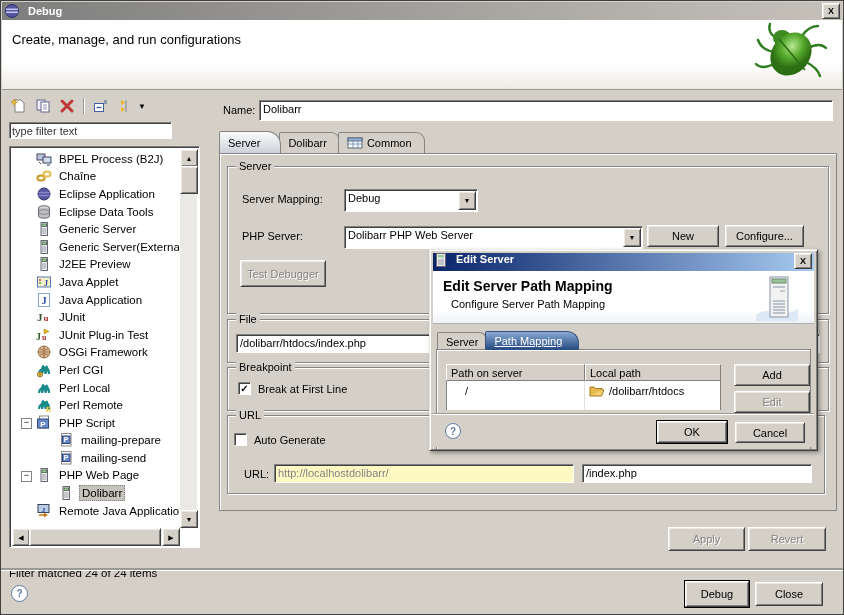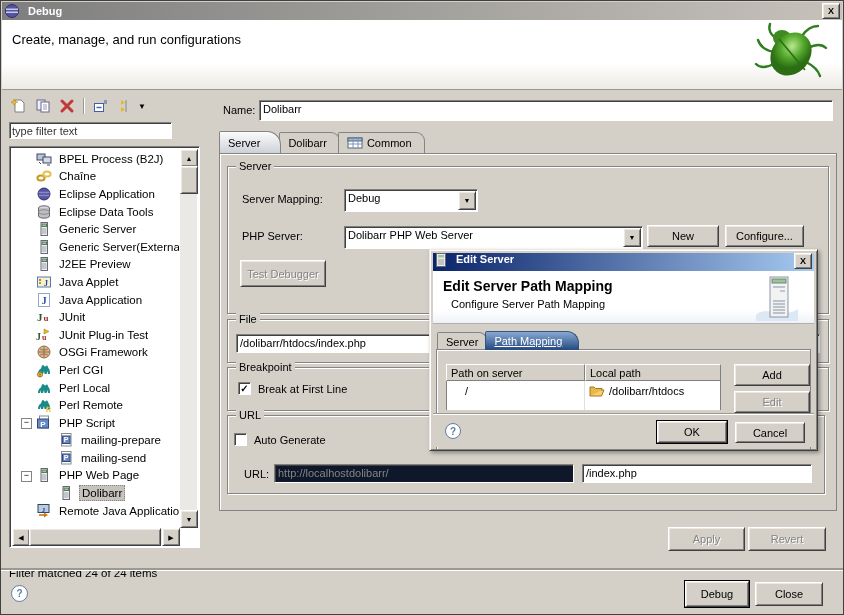--- a/index.html
+++ b/index.html
@@ -12,21 +12,21 @@
           box-shadow:inset 1px 1px 0 #ece9e2, inset -1px -1px 0 #808080}
   .sunken{background:#fff;border:1px solid;border-color:#808080 #ffffff #ffffff #808080;
           box-shadow:inset 1px 1px 0 #404040}
   .groupbox{border:1px solid #848484;box-shadow:1px 1px 0 #ffffff, inset 1px 1px 0 #ffffff;}
   .group-label{position:absolute;top:-7px;left:8px;background:#d4d0c8;padding:0 3px;line-height:12px}
   .btn{display:flex;align-items:center;justify-content:center;cursor:default;user-select:none}
   .btn.default{box-shadow:0 0 0 1px #000, inset 1px 1px 0 #ece9e2, inset -1px -1px 0 #808080}
   .disabled-text{color:#848484;text-shadow:1px 1px 0 #fff}
   .field{background:#fff;border:1px solid;border-color:#808080 #fff #fff #808080;
          box-shadow:inset 1px 1px 0 #404040;padding:2px 3px;white-space:nowrap;overflow:hidden}
-  .field.disabled{background:#0f172a;color:#848484}
+  .field.disabled{background:#fef9c3;color:#848484}
   
   .titlebar{left:1px;top:1px;width:840px;height:18px;display:flex;align-items:center;gap:3px;
             background:linear-gradient(90deg,#7e7e7e,#c6c2ba);padding:0 2px;box-sizing:border-box}
   .titlebar .t{color:#fff;font-weight:bold;font-size:11px}
   .win-btn{width:16px;height:14px;font-size:9px;font-weight:bold;line-height:12px}
   .header{left:1px;top:19px;width:840px;height:70px;
           background:linear-gradient(180deg,#ffffff 0%,#ffffff 62%,#eceae4 100%);
           border-bottom:1px solid #9a9a94;box-sizing:border-box}
   .header .h1{position:absolute;left:10px;top:12px;font-size:13px;font-weight:normal}
   

